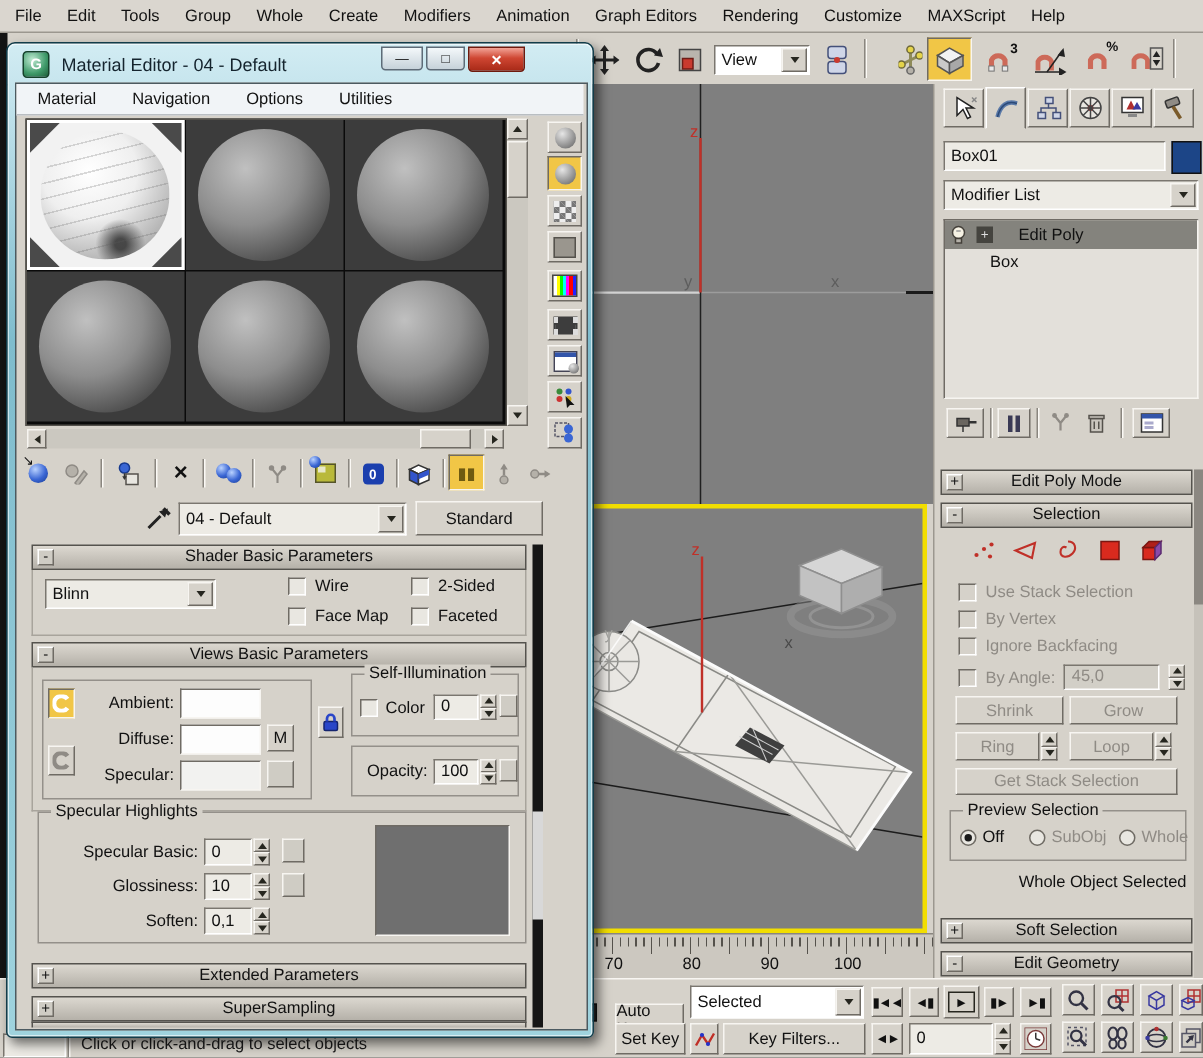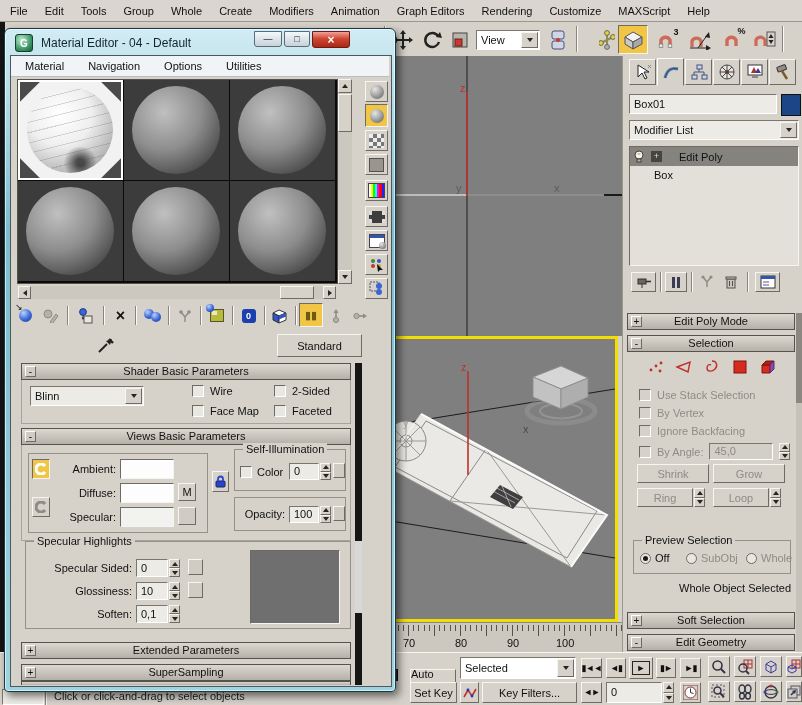--- a/index.html
+++ b/index.html
@@ -480,21 +480,21 @@
         <span style="margin-left:3px">
             <svg width="12" height="14">
               <circle cx="6" cy="5" r="4" fill="#f6f2e4" stroke="#44403a"></circle>
               <rect x="4" y="9" width="4" height="3" fill="#b5b1a9" stroke="#44403a"></rect>
               <line x1="4.5" y1="4" x2="7.5" y2="4" stroke="#999"></line>
             </svg>
           </span>
         <span style="margin-left:6px;width:11px;height:11px;background:#45443f;color:#ddd;font-size:9px;line-height:10px;text-align:center">+</span>
         <span style="margin-left:17px">Edit Poly</span>
       </div>
-      <div style="height:18px;line-height:18px;padding-left:24px">
+      <div style="height:18px;line-height:18px;padding-left:30px">
         <span>Box</span>
       </div>
     </div>
 
     <div class="abs btn out" style="left:8px;top:216px;width:25px;height:20px">
         <span>
           <svg width="16" height="14">
             <rect x="2" y="4" width="8" height="5" fill="#6a6660" stroke="#333"></rect>
             <line x1="10" y1="6.5" x2="15" y2="6.5" stroke="#333" stroke-width="1.6"></line>
             <line x1="6" y1="9" x2="6" y2="13" stroke="#333"></line>
@@ -637,20 +637,23 @@
         <span>Loop</span>
       </div>
     <div class="abs sp" style="left:147px;top:432px;height:19px">
         <div class="sb">
           <i class="tup"></i>
         </div>
         <div class="sb">
           <i class="tdn"></i>
         </div>
       </div>
+    <div class="abs btn out dis" style="left:14px;top:456px;width:148px;height:18px">
+        <span>Get Stack Selection</span>
+      </div>
 
     <div class="abs grp" style="left:10px;top:484px;width:158px;height:34px">
       <span class="leg">Preview Selection</span>
       <div style="position:absolute;left:6px;top:11px;display:flex;align-items:center;gap:4px">
           <span class="rad on"></span>
           <span>Off</span>
         </div>
       <div style="position:absolute;left:52px;top:11px;display:flex;align-items:center;gap:4px">
           <span class="rad"></span>
           <span class="dis">SubObj</span>
@@ -885,20 +888,26 @@
 
     <div class="abs btn" style="left:88px;top:306px;width:24px;height:21px">
         <span>
           <svg width="18" height="18">
             <line x1="3" y1="15" x2="11" y2="7" stroke="#222" stroke-width="2"></line>
             <polygon points="10,4 14,8 16,2" fill="#222"></polygon>
             <line x1="13" y1="2" x2="17" y2="6" stroke="#222" stroke-width="2.4"></line>
           </svg>
         </span>
       </div>
+    <div class="abs combo fld" style="left:114px;top:306px;width:152px;height:22px">
+      <span class="cv">04 - Default</span>
+      <span class="db">
+          <i class="tdn"></i>
+        </span>
+    </div>
     <div class="abs btn out" style="left:272px;top:305px;width:85px;height:23px">
         <span>Standard</span>
       </div>
 
     <div class="abs roll" style="left:16px;top:334px;width:328px"><span class="pm">-</span><span>Shader Basic Parameters</span></div>
     <div class="abs" style="left:16px;top:351px;width:330px;height:44px;border:1px solid #a8a49c;border-top:none;box-sizing:border-box">
       <div class="abs combo fld" style="left:8px;top:6px;width:114px;height:20px">
         <span class="cv">Blinn</span>
         <span class="db">
             <i class="tdn"></i>
@@ -979,21 +988,21 @@
             <span class="sb">
               <i class="tdn"></i>
             </span>
           </span>
         <span class="abs btn out" style="left:98px;top:8px;width:12px;height:15px;background:#cfccc4"></span>
       </div>
     </div>
 
     <div class="abs grp" style="left:20px;top:512px;width:326px;height:88px">
       <span class="leg">Specular Highlights</span>
-      <span class="abs ra lbl" style="left:8px;top:20px;width:98px">Specular Sided:</span>
+      <span class="abs ra lbl" style="left:8px;top:20px;width:98px">Specular Basic:</span>
       <span class="abs fld" style="left:110px;top:17px;width:32px;height:18px;line-height:16px;padding-left:4px;box-sizing:border-box"><span>0</span></span>
       <span class="abs sp" style="left:143px;top:17px;height:18px">
           <span class="sb">
             <i class="tup"></i>
           </span>
           <span class="sb">
             <i class="tdn"></i>
           </span>
         </span>
       <span class="abs btn out" style="left:162px;top:17px;width:15px;height:16px;background:#cfccc4"></span>

